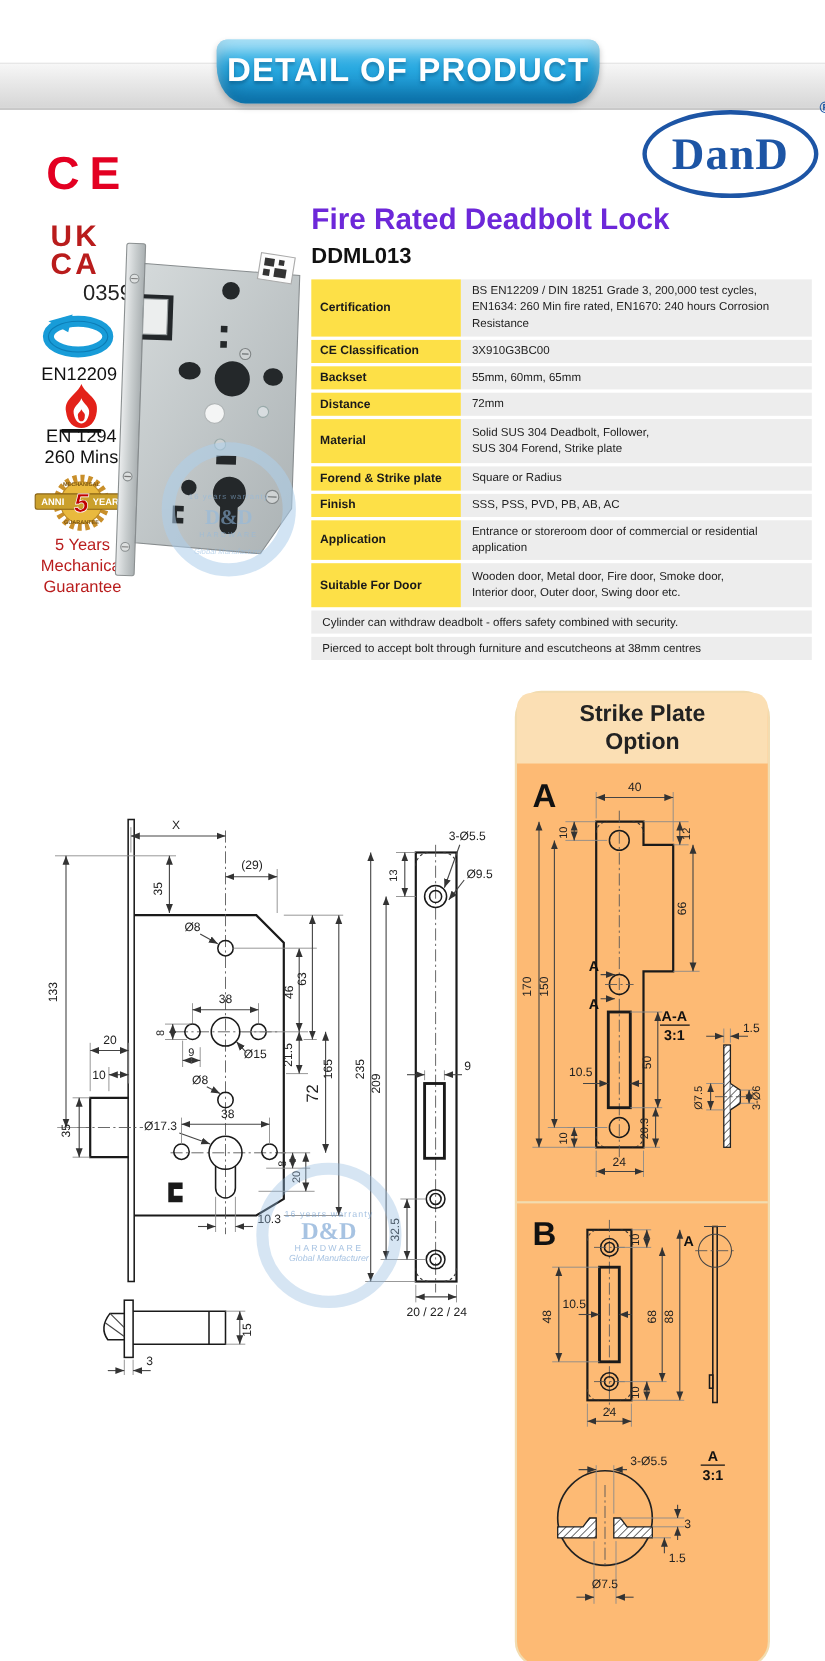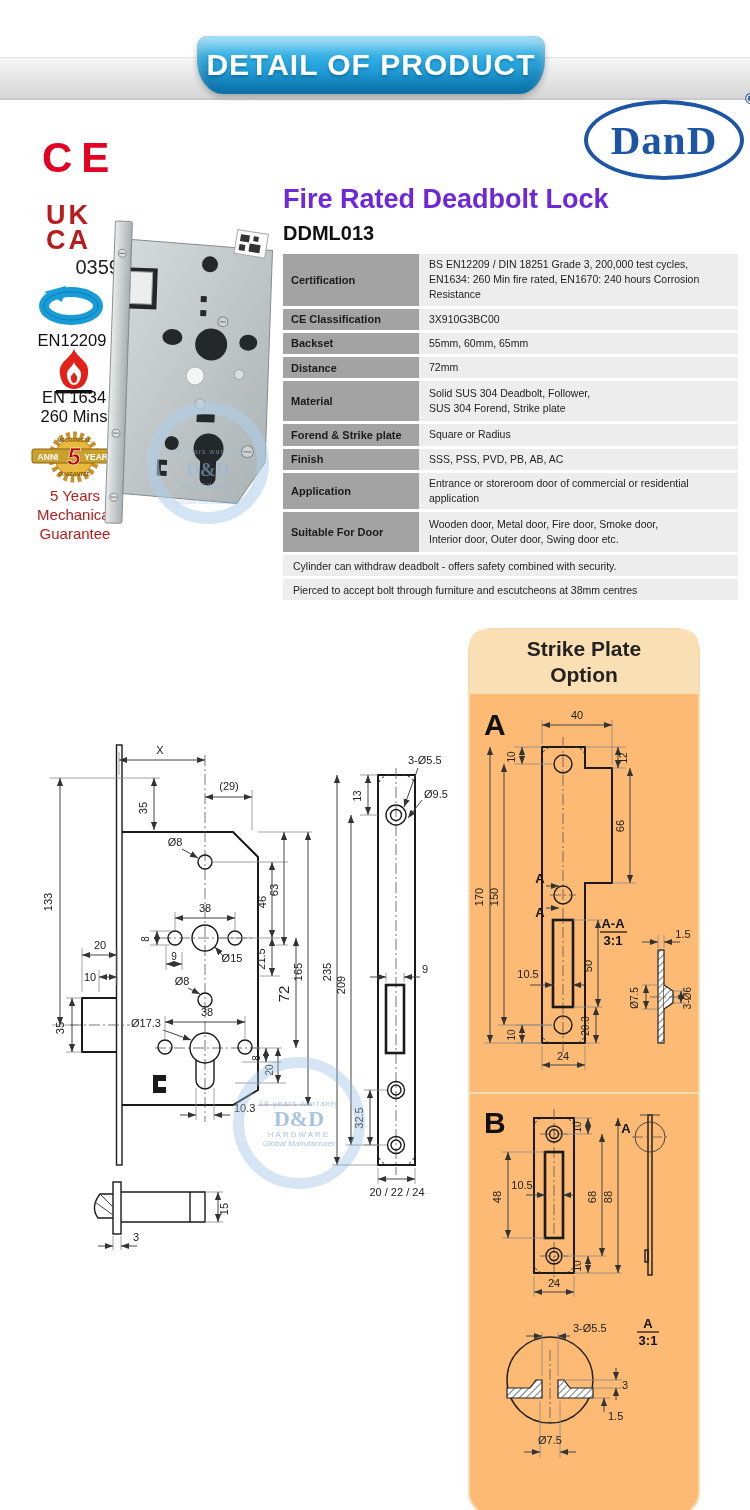--- a/index.html
+++ b/index.html
@@ -29,21 +29,21 @@
   .ce{position:absolute;left:42px;top:134px;color:#e30022;font-size:42px;font-weight:bold;letter-spacing:9px;}
   .ukca{position:absolute;left:46px;top:203px;font-weight:bold;font-size:27px;line-height:25px;letter-spacing:3px;color:#b91c1c;}
   .ukcanum{position:absolute;left:42px;top:256px;width:78px;text-align:right;font-size:20px;color:#222;}
   .enlabel{position:absolute;width:96px;text-align:center;font-size:16.5px;color:#111;}
   .guar{position:absolute;left:20px;top:486px;width:110px;text-align:center;font-size:15px;line-height:19px;color:#b91c1c;}
   
   .ptitle{position:absolute;left:283px;top:184px;font-size:27px;font-weight:bold;color:#6d28d9;}
   .pmodel{position:absolute;left:283px;top:222px;font-size:20px;font-weight:bold;color:#111;}
   .spec{position:absolute;left:283px;top:254px;width:455px;}
   .srow{display:flex;margin-bottom:3px;}
-  .scell-l{width:136px;flex:0 0 136px;background:#a3a3a3;font-weight:bold;font-size:11px;
+  .scell-l{width:136px;flex:0 0 136px;background:#fde047;font-weight:bold;font-size:11px;
            padding:4px 8px;display:flex;align-items:center;box-sizing:border-box;}
   .scell-v{flex:1;background:#ededed;font-size:10.5px;line-height:1.45;padding:3px 10px;
            display:flex;align-items:center;white-space:pre-line;box-sizing:border-box;color:#222;}
   .h1{min-height:21px;} .h2{min-height:40px;} .h3{min-height:44px;}
   .note{background:#ededed;font-size:10.5px;padding:4px 10px;margin-bottom:3px;min-height:13px;
         display:flex;align-items:center;color:#222;}
   
   .panel{position:absolute;left:468px;top:598px;width:232px;height:888px;background:#fdba74;
          border:2px solid #f2dcb0;border-radius:24px;box-sizing:border-box;margin-top:30px;}
   .panel-h{height:64px;background:#fbdfb4;border-radius:13px 13px 0 0;display:flex;align-items:center;
@@ -124,21 +124,21 @@
     <ellipse cx="35" cy="24" rx="27" ry="14" fill="none" stroke="#0c7cb5" stroke-width="1"></ellipse>
   </svg>
   <div class="enlabel" style="left:24px;top:331px">EN12209</div>
 
   <svg style="position:absolute;left:48px;top:348px" width="52" height="46" viewBox="0 0 52 46">
     <path d="M26,1 C30,11 42,13 40,26 C39,36 33,41 26,41 C19,41 13,36 12,26 C10,14 22,11 26,1 Z" fill="#e32119"></path>
     <path d="M26,14 C28,20 34,21 33,28 C32,34 29,37 26,37 C23,37 20,34 19,28 C18,21 24,20 26,14 Z" fill="#fff"></path>
     <path d="M26,24 C27,27 30,27 29,31 C29,34 27,35 26,35 C25,35 23,34 23,31 C22,27 25,27 26,24 Z" fill="#e32119"></path>
     <rect x="8" y="42" width="36" height="3.4" fill="#111"></rect>
   </svg>
-  <div class="enlabel" style="left:26px;top:388px">EN 1634</div>
+  <div class="enlabel" style="left:26px;top:388px">EN 1294</div>
   <div class="enlabel" style="left:26px;top:407px">260 Mins</div>
 
   <svg style="position:absolute;left:26px;top:429px" width="96" height="56" viewBox="0 0 96 56">
     <circle cx="48" cy="28" r="21" fill="none" stroke="#c98f2a" stroke-width="9" stroke-dasharray="3.5 3"></circle>
     <circle cx="48" cy="28" r="19" fill="#e9b93e" stroke="#b98724" stroke-width="1"></circle>
     <text x="48" y="13" text-anchor="middle" font-size="5" fill="#7a5410" font-weight="bold">MECHANICAL</text>
     <rect x="6" y="20" width="84" height="14" rx="2" fill="#caa02c" stroke="#8a6414" stroke-width="1"></rect>
     <text x="22" y="30.5" text-anchor="middle" font-size="8.5" font-weight="bold" fill="#fff">ANNI</text>
     <text x="73" y="30.5" text-anchor="middle" font-size="8.5" font-weight="bold" fill="#fff">YEARS</text>
     <text x="48" y="36" text-anchor="middle" font-size="24" font-weight="bold" font-style="italic" fill="#c00000" stroke="#fff" stroke-width="0.6">5</text>

